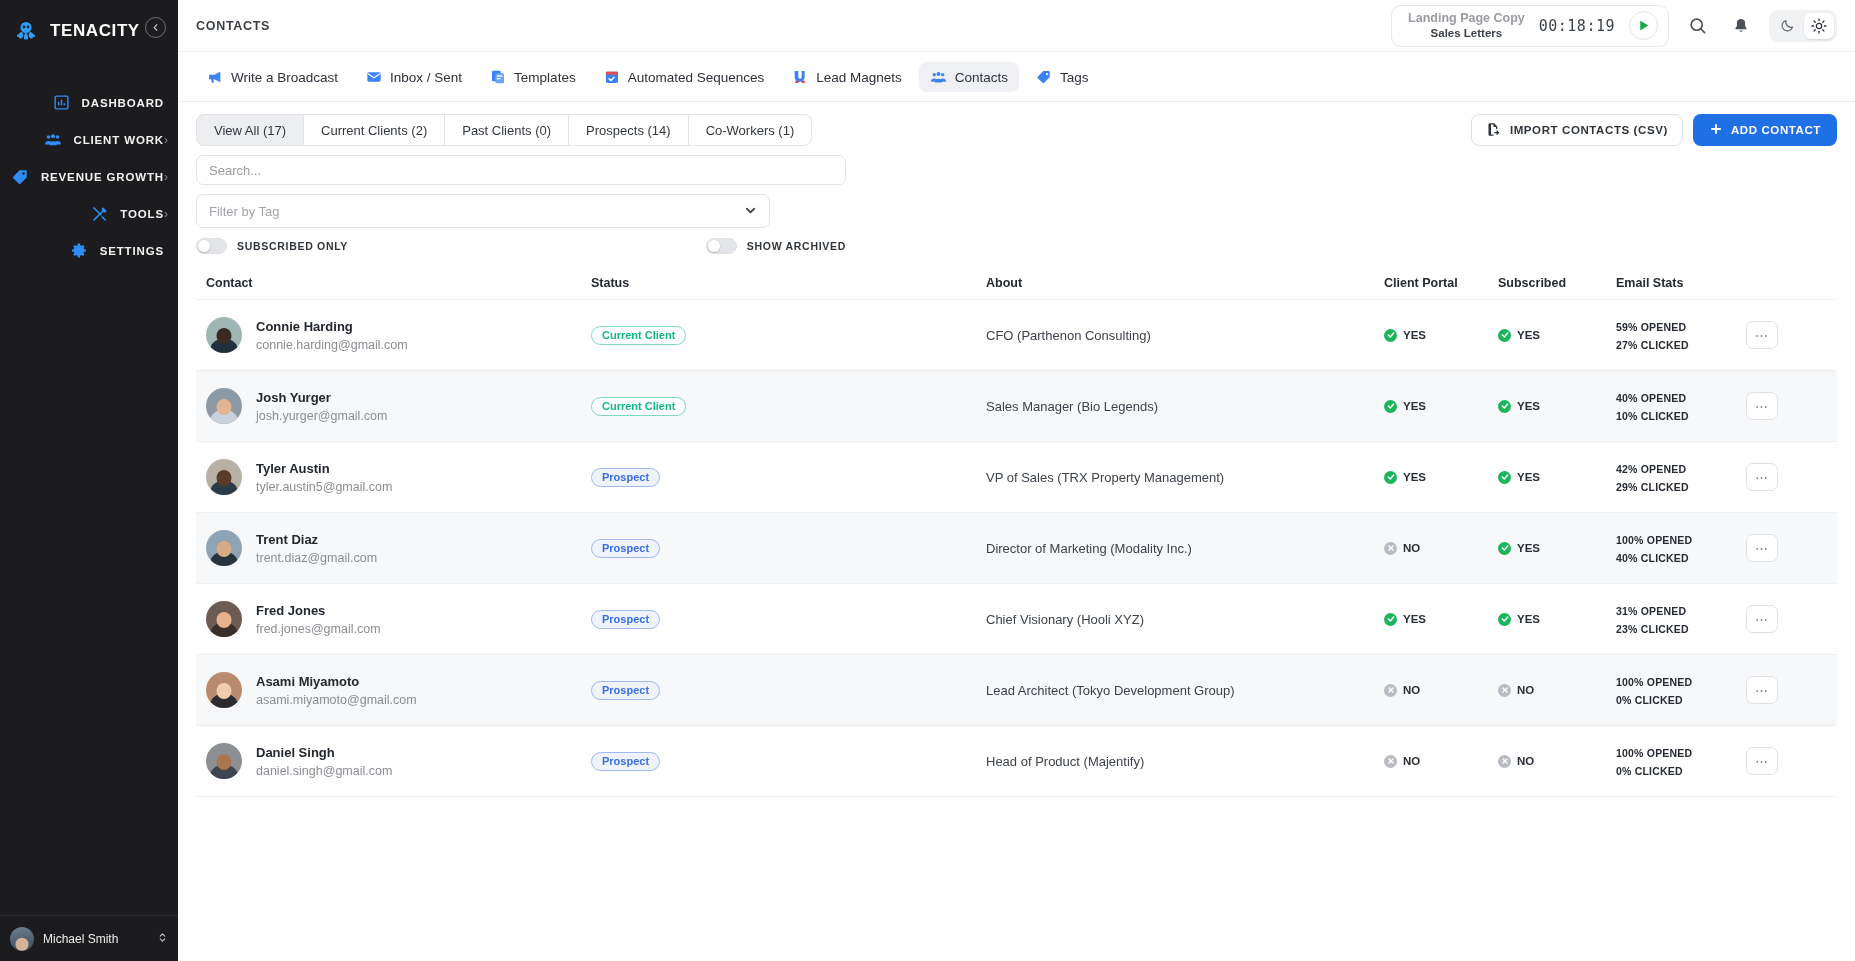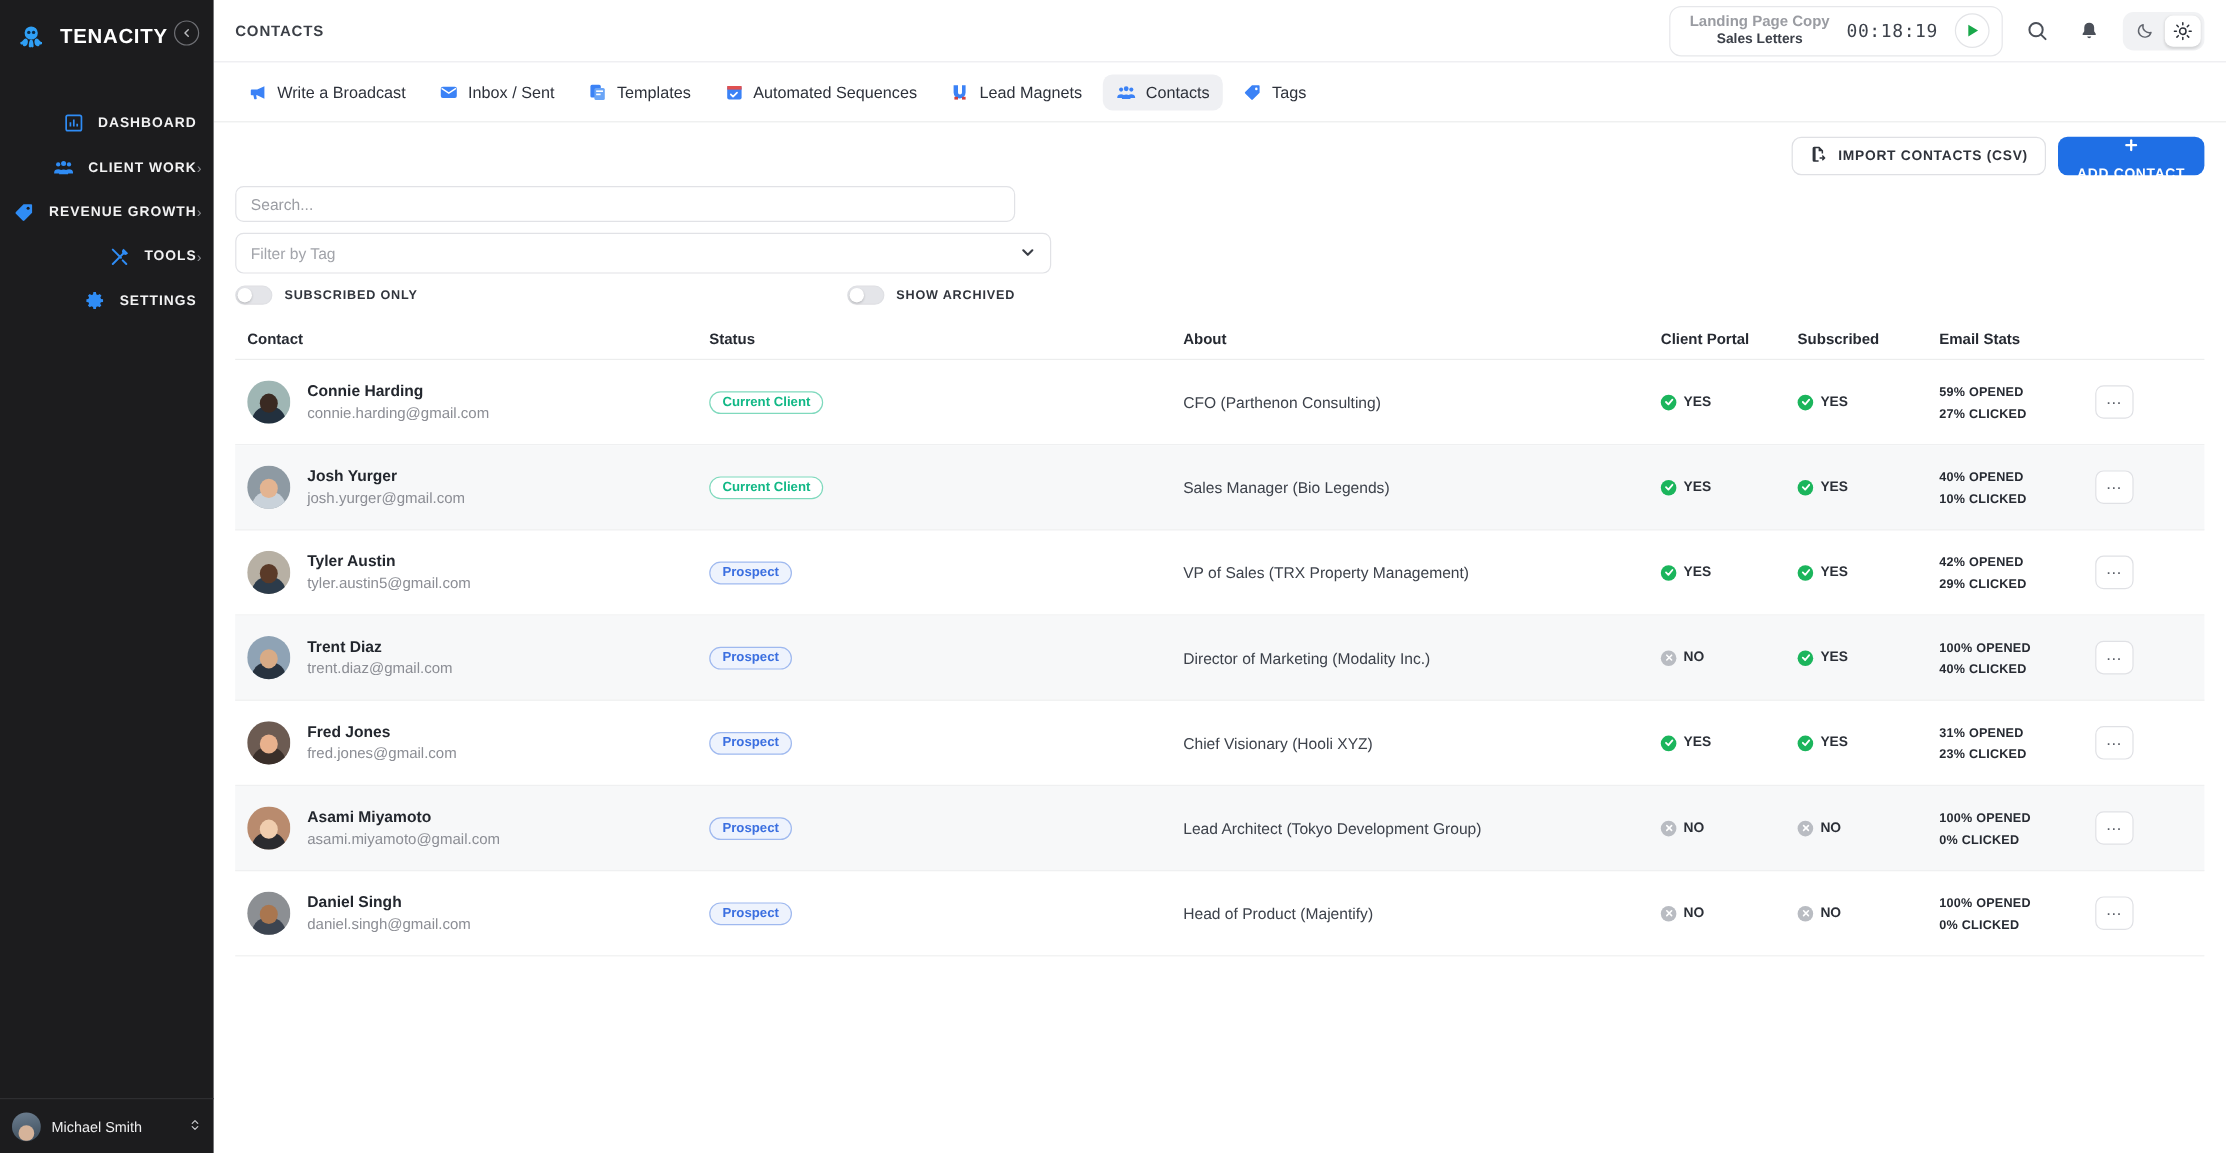--- a/index.html
+++ b/index.html
@@ -103,32 +103,32 @@
   .seg-btn.active { background:#eceef0; font-weight:400; }
   .actions { margin-left:auto; display:flex; align-items:center; gap: 10px; }
   .btn-outline {
     display:flex; align-items:center; gap: 9px; height: 32px; padding: 0 14px;
     border:1px solid #dfe0e4; border-radius: 8px; background:#fff; cursor:pointer;
     font-size: 11.5px; font-weight:700; letter-spacing:.6px; color:#2f333b;
   }
   .btn-primary {
     display:flex; align-items:center; gap: 8px; height: 32px; padding: 0 16px;
     border:none; border-radius: 8px; background:#1f6fe5; cursor:pointer;
-    font-size: 11.5px; font-weight:700; letter-spacing:.6px; color:#ffffff;flex-direction:column;
+    font-size: 11.5px; font-weight:700; letter-spacing:.6px; color:#ffffff;
   }
 
   
   .controls { padding: 9px 18px 0 18px; }
   .search-input, .tag-select {
     width: 650px; height: 30px; border:1px solid #e1e2e6; border-radius: 7px;
     padding: 0 12px; font-size: 13px; color:#2d313a; background:#fff;
     font-family:"Liberation Sans", sans-serif;
   }
   .search-input::placeholder { color:#9b9da3; }
-  .tag-wrap { position:relative; width: 680px; margin-top: 9px; }
+  .tag-wrap { position:relative; width: 574px; margin-top: 9px; }
   .tag-select { width:100%; height: 34px; appearance:none; color:#a2a4aa; padding-right: 30px; cursor:pointer; }
   .tag-caret { position:absolute; right: 12px; top: 9px; pointer-events:none; color:#3a3e46; }
 
   .toggles { display:flex; align-items:flex-end; padding: 10px 18px 0 18px; width: 686px; }
   .toggle-unit { display:flex; align-items:center; gap: 10px; }
   .toggle-unit.right { margin-left:auto; }
   .switch {
     width: 31px; height: 16px; border-radius: 9px; background:#e4e5e9; position:relative; cursor:pointer;
     border: 1px solid #dfe0e4;
   }
@@ -392,20 +392,27 @@
               <circle cx="16.4" cy="7.6" r="1.6" fill="#fff"></circle>
             </svg>
           </span>
         <span>Tags</span>
       </div>
     </div>
 
     <div class="divider"></div>
 
     <div class="filter-row">
+      <div class="seg">
+        <button class="seg-btn active">View All (17)</button>
+        <button class="seg-btn">Current Clients (2)</button>
+        <button class="seg-btn">Past Clients (0)</button>
+        <button class="seg-btn">Prospects (14)</button>
+        <button class="seg-btn">Co-Workers (1)</button>
+      </div>
       <div class="actions">
         <button class="btn-outline">
           <span><svg width="15" height="15" viewBox="0 0 24 24" fill="currentColor">
                 <path d="M6 2h7l5 5v4h-2V8h-4V4H8v16h4v2H6a2 2 0 0 1-2-2V4a2 2 0 0 1 2-2z"></path>
                 <path d="M14 17h6m0 0l-2.5-2.5M20 17l-2.5 2.5" fill="none" stroke="currentColor" stroke-width="2" stroke-linecap="round" stroke-linejoin="round"></path>
               </svg></span>
           <span>IMPORT CONTACTS (CSV)</span>
         </button>
         <button class="btn-primary">
           <span><svg width="14" height="14" viewBox="0 0 24 24" fill="none" stroke="currentColor" stroke-width="3.2" stroke-linecap="round">

